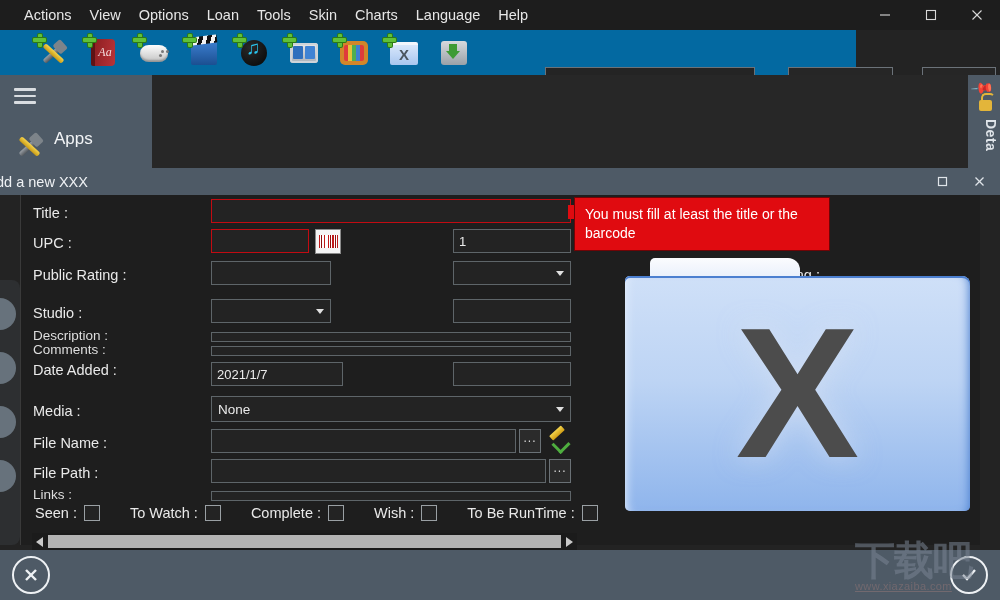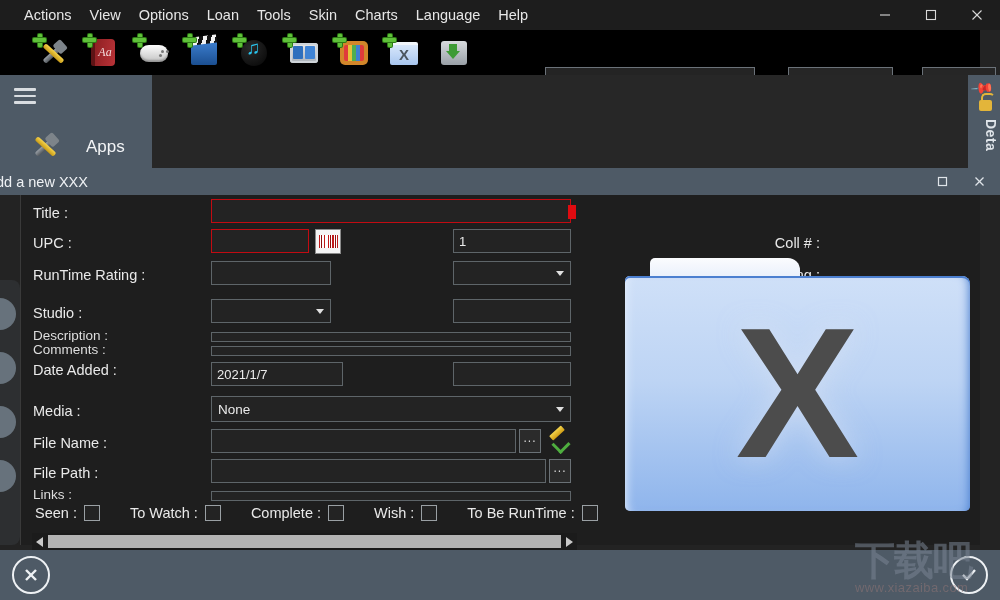--- a/index.html
+++ b/index.html
@@ -21,22 +21,22 @@
   .menu-item {
     font-size: 14.5px; color: #e6e6e6; padding: 4px 9px; line-height: 1;
     white-space: nowrap; cursor: default;
   }
   .wincontrols { position: absolute; right: 0; top: 0; height: 30px; display: flex; }
   .wc { width: 46px; height: 30px; display: flex; align-items: center; justify-content: center; }
   .wc svg { stroke: #d8d8d8; stroke-width: 1.1; fill: none; }
 
   
   .toolbar {
-    position: absolute; left: 0; top: 30px; width: 980px; height: 45px;
-    background: #000000; display: flex; align-items: center;
+    position: absolute; left: 0; top: 30px; width: 856px; height: 45px;
+    background: #0369a1; display: flex; align-items: center;
   }
   .tb-icons { display: flex; align-items: center; padding-left: 36px; gap: 14px; }
   .tbi { position: relative; width: 36px; height: 34px; cursor: pointer; }
   .tbi .plus {
     position: absolute; left: -3px; top: -2px; width: 13px; height: 13px; z-index: 4;
   }
   .tbi .plus:before, .tbi .plus:after {
     content: ""; position: absolute; background: #5fc13a; border-radius: 1px;
     box-shadow: 0 0 0 1px #2e7a16;
   }
@@ -96,21 +96,21 @@
 
   
   .navstrip { position: absolute; left: 0; top: 75px; width: 1000px; height: 93px; background: #272727; }
   .side-panel {
     position: absolute; left: 0; top: 75px; width: 152px; height: 93px;
     background: #4e5a66;
   }
   .hamb { position: absolute; left: 14px; top: 13px; width: 22px; height: 16px; cursor: pointer; }
   .hamb span { position: absolute; left: 0; width: 22px; height: 2.5px; background: #d9dde1; border-radius: 1px; }
   .hamb span:nth-child(1) { top: 0; } .hamb span:nth-child(2) { top: 6.5px; } .hamb span:nth-child(3) { top: 13px; }
-  .apps-row { position: absolute; left: 28px; top: 54px; display: flex; align-items: flex-end; gap: 28px; cursor: pointer; }
+  .apps-row { position: absolute; left: 12px; top: 54px; display: flex; align-items: flex-start; gap: 12px; cursor: pointer; }
   .apps-row .lbl { font-size: 17px; color: #f2f4f6; }
   .navstrip-right { position: absolute; right: 0; top: 75px; width: 32px; height: 93px; background: #4e5a66; }
   .pin-icon { position: absolute; right: 8px; top: 5px; color: #4c9ed6; font-size: 15px; transform: rotate(40deg); }
   .lock-icon {
     position: absolute; right: 8px; top: 25px; width: 13px; height: 11px; background: #e3b53a;
     border-radius: 2px;
   }
   .lock-icon:before {
     content:""; position:absolute; left:2px; top:-7px; width:10px; height:9px;
     border:2.4px solid #e3b53a; border-bottom:none; border-radius:5px 5px 0 0; border-right-color:transparent;
@@ -247,21 +247,21 @@
   
   .watermark {
     position: absolute; left: 855px; top: 538px; width: 145px; height: 62px;
     pointer-events: none; user-select: none;
   }
   .watermark .cn {
     font-size: 40px; font-weight: bold; color: rgba(120,132,146,.55);
     font-family: "DejaVu Sans", sans-serif; line-height: 44px; letter-spacing: -1px;
   }
   .watermark .url {
-    font-size: 13px; color: rgba(150,120,120,.5); letter-spacing: .4px; margin-top: -2px;
+    font-size: 11px; color: rgba(150,120,120,.5); letter-spacing: .4px; margin-top: -2px; text-decoration: underline;
   }
 </style>
 </head>
 <body>
 
 <div id="app">
 
   <div class="titlebar">
     <div class="menubar">
       <div class="menu-item">Actions</div>
@@ -421,21 +421,21 @@
     <input class="inp err" style="position: absolute; left: 190px; top: 34px; width: 98px;" value="">
     <div class="barcode-btn" style="position:absolute;left:294px;top:34px">
       <i></i>
     </div>
     <div class="field-row" style="left:auto;right:160px;top:36px">
       <span class="f-label">Coll # :</span>
     </div>
     <input class="inp" style="position: absolute; left: 432px; top: 34px; width: 118px;" value="1">
 
     <div class="field-row" style="top:68px">
-      <span class="f-label">RunTime Rating :</span>
+      <span class="f-label">Public Rating :</span>
     </div>
     <input class="inp" style="position: absolute; left: 190px; top: 66px; width: 120px;" value="">
     <div class="field-row" style="left:auto;right:160px;top:68px">
       <span class="f-label">My Rating :</span>
     </div>
     <div class="combo" style="position:absolute;left:432px;top:66px;width:118px;">
       <span></span>
       <i class="car"></i>
     </div>
 
@@ -508,20 +508,21 @@
         <span class="cb"></span>
       </div>
       <div class="cbgrp">
         <span class="f-label">To Be RunTime :</span>
         <span class="cb"></span>
       </div>
     </div>
   </div>
 
   <div class="err-notch"></div>
+  <div class="errbox">You must fill at least the title or the barcode</div>
 
   <div class="folder">
     <div class="tab"></div>
     <div class="body"></div>
     <div class="x">X</div>
   </div>
 
   <div class="hscroll">
     <div class="arw l">
         <b></b>

